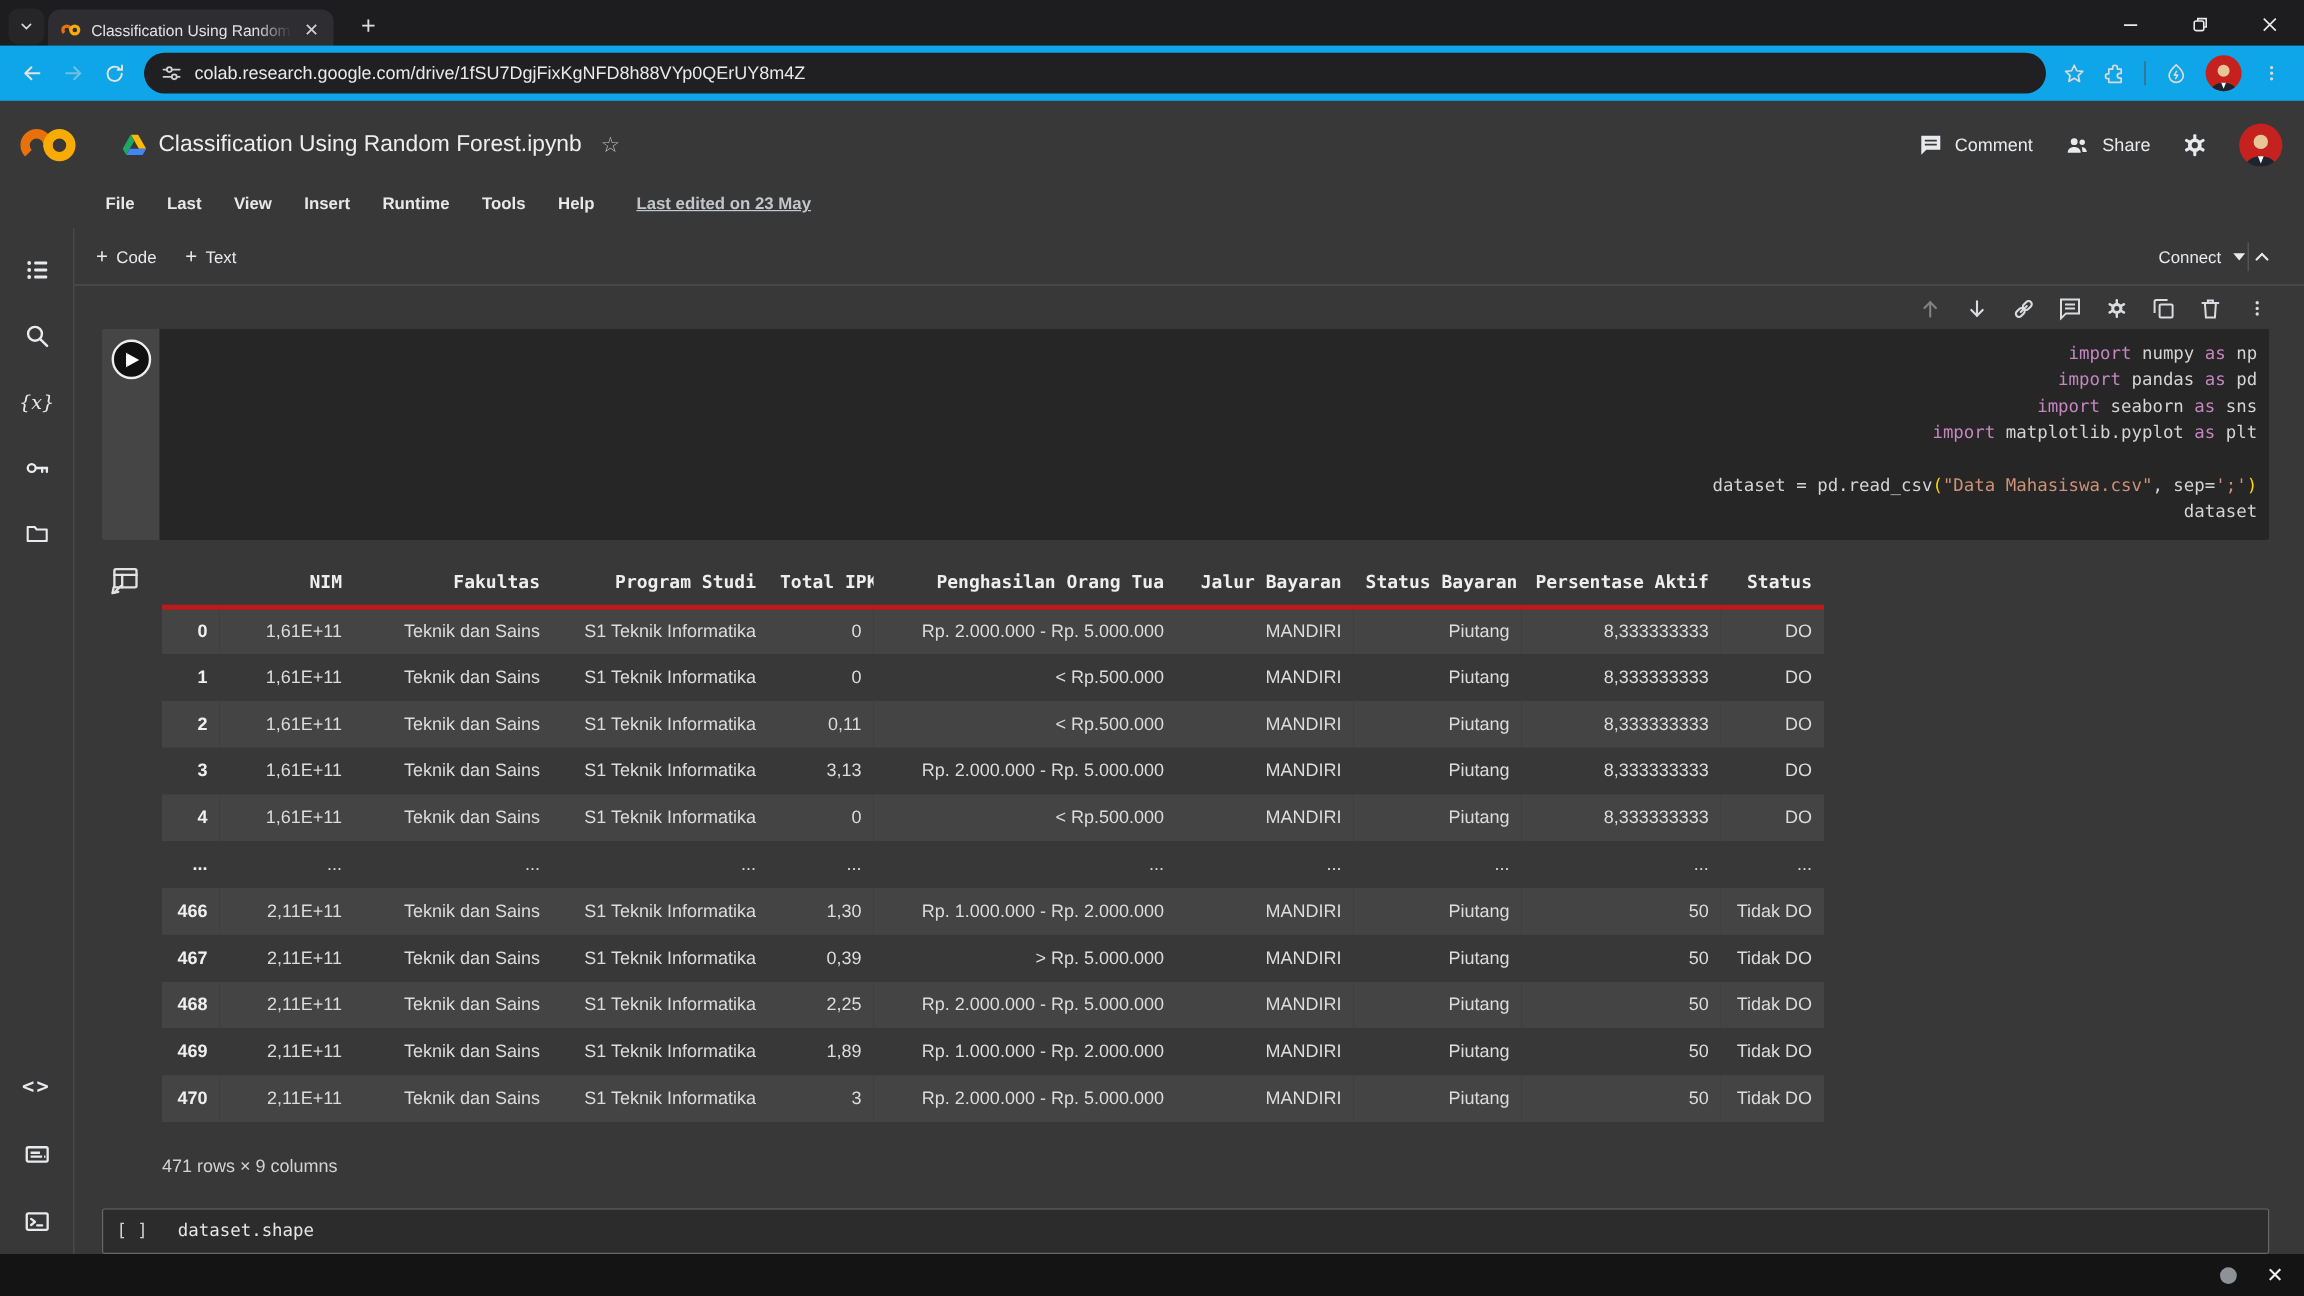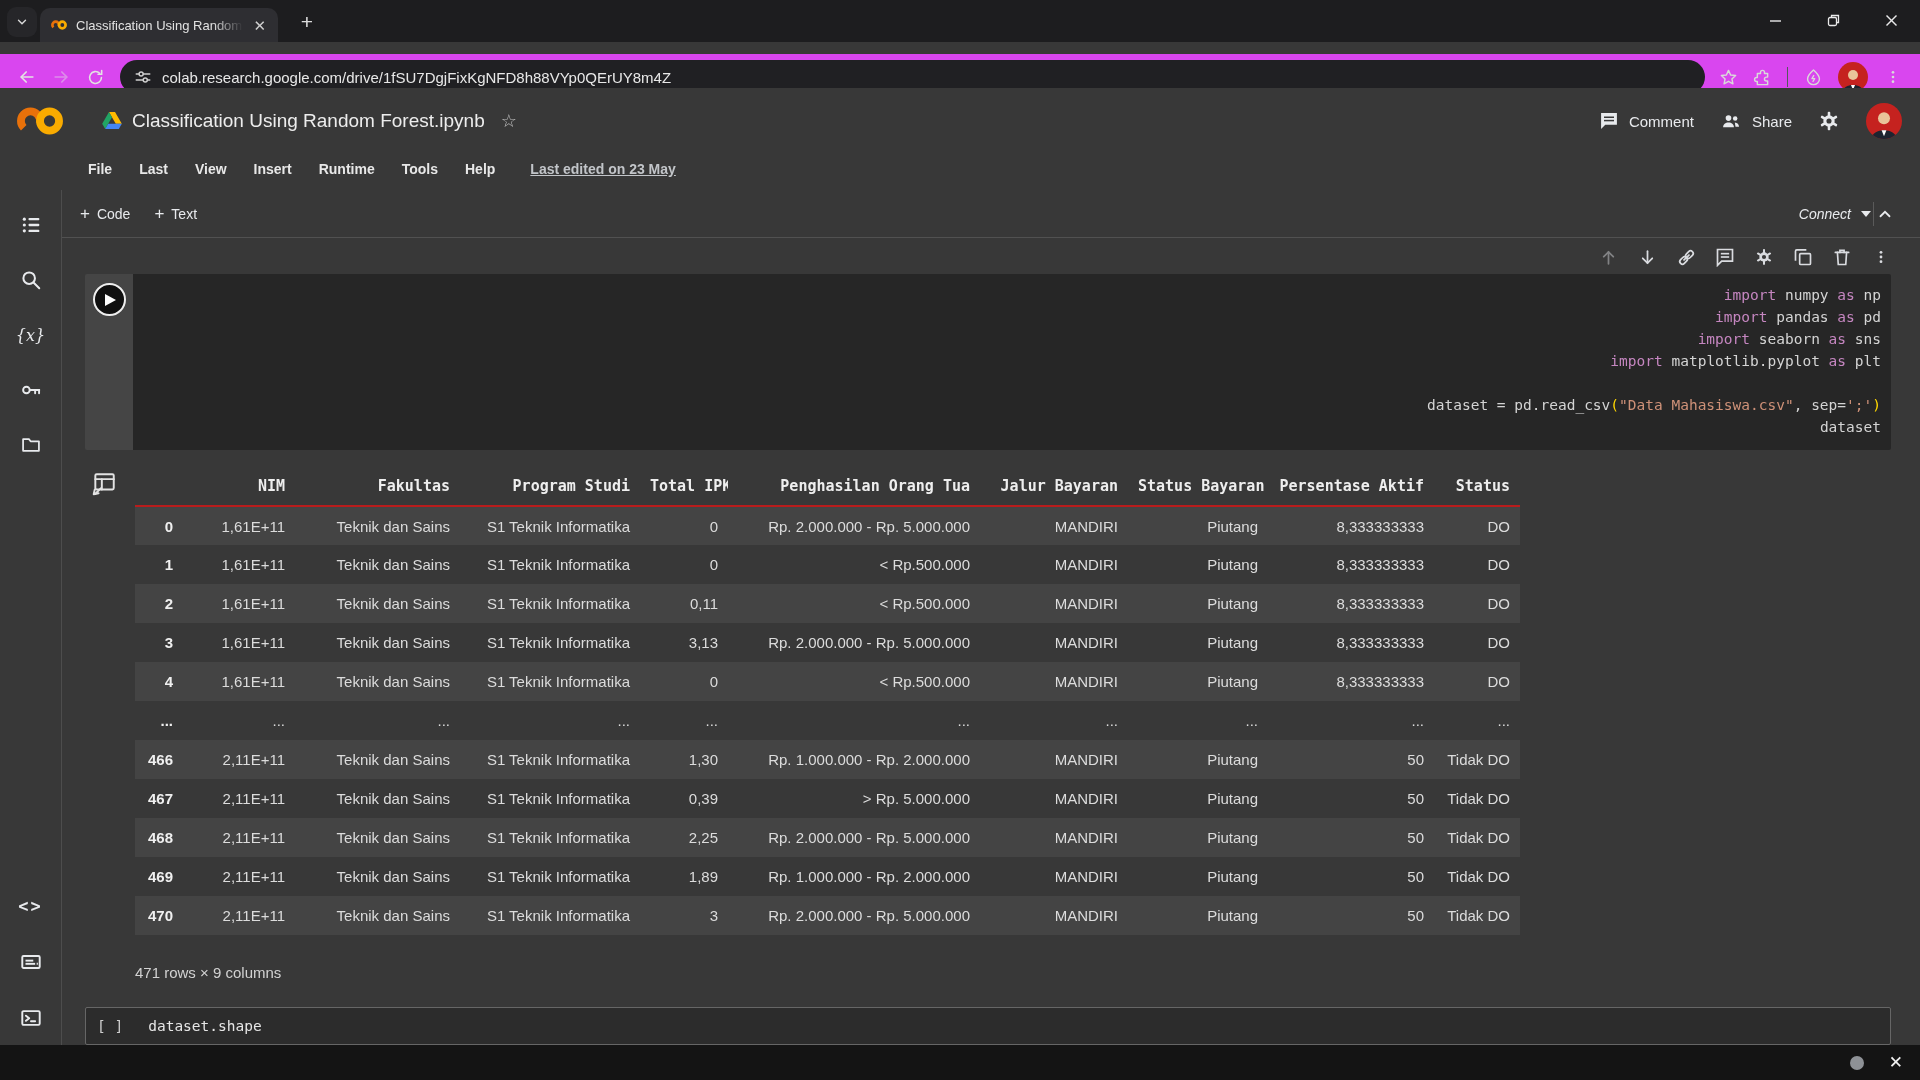--- a/index.html
+++ b/index.html
@@ -11,21 +11,21 @@
   .tabstrip { position:absolute; top:0; left:0; right:0; height:42px; background:#1d1d1f; }
   .tab-search { position:absolute; left:7px; top:7px; width:30px; height:30px; border-radius:9px; background:#262629; display:flex; align-items:center; justify-content:center; }
   .tab { position:absolute; left:40px; top:8px; width:238px; height:34px; background:#2e2e32; border-radius:10px 10px 0 0; display:flex; align-items:center; padding:0 10px; gap:8px; }
   .tab-title { font-size:13px; color:#e2e2e2; white-space:nowrap; overflow:hidden; flex:1;
     -webkit-mask-image:linear-gradient(90deg,#000 82%,transparent); mask-image:linear-gradient(90deg,#000 82%,transparent); }
   .tab-close { color:#cfcfcf; font-size:15px; line-height:1; padding:2px; }
   .newtab { position:absolute; left:294px; top:9px; width:26px; height:26px; display:flex; align-items:center; justify-content:center; color:#dcdcdc; font-size:21px; }
   .win-controls { position:absolute; right:0; top:0; height:40px; display:flex; }
   .win-btn { width:58px; height:40px; display:flex; align-items:center; justify-content:center; color:#eaeaea; }
 
-  .navbar { position:absolute; top:54px; left:0; right:0; height:46px; background:#d946ef; display:flex; align-items:center; padding:0 10px; }
+  .navbar { position:absolute; top:38px; left:0; right:0; height:46px; background:#0ea5e9; display:flex; align-items:center; padding:0 10px; }
   .nav-ic { width:34px; height:34px; display:flex; align-items:center; justify-content:center; color:#e3e3e3; font-size:20px; flex:none; }
   .dim { opacity:.45; }
   .omnibox { flex:1; height:34px; background:#202023; border-radius:17px; margin:0 6px 0 8px; display:flex; align-items:center; padding:0 6px 0 14px; min-width:0; }
   .url { font-size:15px; color:#e8e8e8; margin-left:10px; white-space:nowrap; overflow:hidden; }
   .nav-right { display:flex; align-items:center; flex:none; }
   .vsep-nav { width:1px; height:20px; background:#55585c; margin:0 8px; }
   .avatar { width:30px; height:30px; border-radius:50%; background:#c5221f; overflow:hidden; position:relative; flex:none; }
   .avatar svg { position:absolute; bottom:-2px; left:0; }
 
   
@@ -38,21 +38,21 @@
   .hbtn { display:flex; align-items:center; gap:10px; font-size:15px; color:#e8eaed; }
   .menu-row { display:flex; align-items:center; padding-left:88px; height:30px; font-size:14px; color:#e8e8e8;font-weight:bold; }
   .menu-row .menu-item { margin-right:27px; }
   .last-edited { color:#c2c5c9; text-decoration:underline; font-size:14px; margin-left:8px; }
 
   
   .nb-toolbar { position:absolute; top:190px; left:62px; right:0; height:48px; border-bottom:1px solid #515151; display:flex; align-items:center; }
   .add-btn { display:flex; align-items:center; gap:7px; font-size:14px; color:#e8eaed; margin-left:24px; }
   .add-btn:first-child { margin-left:18px; }
   .plus { font-size:17px; color:#e8eaed; }
-  .tb-right { margin-left:auto; display:flex; align-items:center; margin-right:26px; gap:2px;font-style:italic; }
+  .tb-right { margin-left:auto; display:flex; align-items:center; margin-right:26px; gap:2px; }
   .connect { display:flex; align-items:center; gap:10px; font-size:14px; color:#e8eaed; }
   .caret-down { width:0; height:0; border-left:5px solid transparent; border-right:5px solid transparent; border-top:6px solid #e8eaed; }
   .vsep { width:1px; height:24px; background:#5a5a5a; }
 
   
   .sidebar { position:absolute; top:190px; left:0; width:62px; bottom:35px; border-right:1px solid #4d4d4d; display:flex; flex-direction:column; align-items:center; padding:21px 0 13px; }
   .sb-ic { width:28px; height:28px; display:flex; align-items:center; justify-content:center; margin-bottom:27px; color:#e8eaed; flex:none; }
   .sb-spacer { flex:1; }
   .sb-ic.bottom { margin-bottom:28px; }
   .sb-ic.last { margin-bottom:0; }
@@ -70,21 +70,21 @@
   .run-btn { width:33px; height:33px; border-radius:50%; background:#101010; border:2px solid #eeeeee; display:flex; align-items:center; justify-content:center; }
   .run-tri { width:0; height:0; border-left:11px solid #ffffff; border-top:6.5px solid transparent; border-bottom:6.5px solid transparent; margin-left:3px; }
   .editor { flex:1; background:#262626; padding:10px 10px 12px 26px; font-family:"DejaVu Sans Mono",monospace; font-size:14.5px; line-height:22px; }
   .code-line { white-space:pre;text-align:right; }
   .tok-kw { color:#c586c0; } .tok-str { color:#ce9178; } .tok-br { color:#ffd700; } .tok-pl { color:#d4d4d4; }
 
   .output { position:absolute; left:22px; top:228px; display:flex; }
   .out-gutter { width:50px; flex:none; padding:5px 0 0 6px; }
   .df { border-collapse:collapse; table-layout:fixed; width:1385px; font-size:15px; color:#dcdcdc; }
   .df th, .df td { text-align:right; padding:0 10px; height:39px; white-space:nowrap; overflow:hidden; }
-  .df thead th { height:40px; font-family:"DejaVu Sans Mono",monospace; font-weight:bold; font-size:15px; color:#eeeeee; border-bottom:2px solid #b91c1c; }
+  .df thead th { height:40px; font-family:"DejaVu Sans Mono",monospace; font-weight:bold; font-size:15px; color:#eeeeee; border-bottom:4px solid #b91c1c; }
   .df tbody tr:nth-child(odd) { background:#444444; }
   .df tbody th { font-weight:bold; color:#f0f0f0; }
   .df-footer { margin-top:29px; font-size:15px; color:#d2d2d2; }
 
   .next-cell { position:absolute; left:22px; top:769px; width:1806px; height:38px; background:#2c2c2c; border:1px solid #666666; display:flex; align-items:center; font-family:"DejaVu Sans Mono",monospace; font-size:14.5px; border-radius:2px; }
   .nc-prompt { color:#cfcfcf; margin-left:11px; }
   .nc-code { color:#e6e6e6; margin-left:25px; }
 
   .bottom-bar { position:absolute; bottom:0; left:0; right:0; height:35px; background:#141414; display:flex; align-items:center; justify-content:flex-end; padding-right:17px; gap:25px; }
   .bb-dot { width:14px; height:14px; border-radius:50%; background:#8e9196; }

